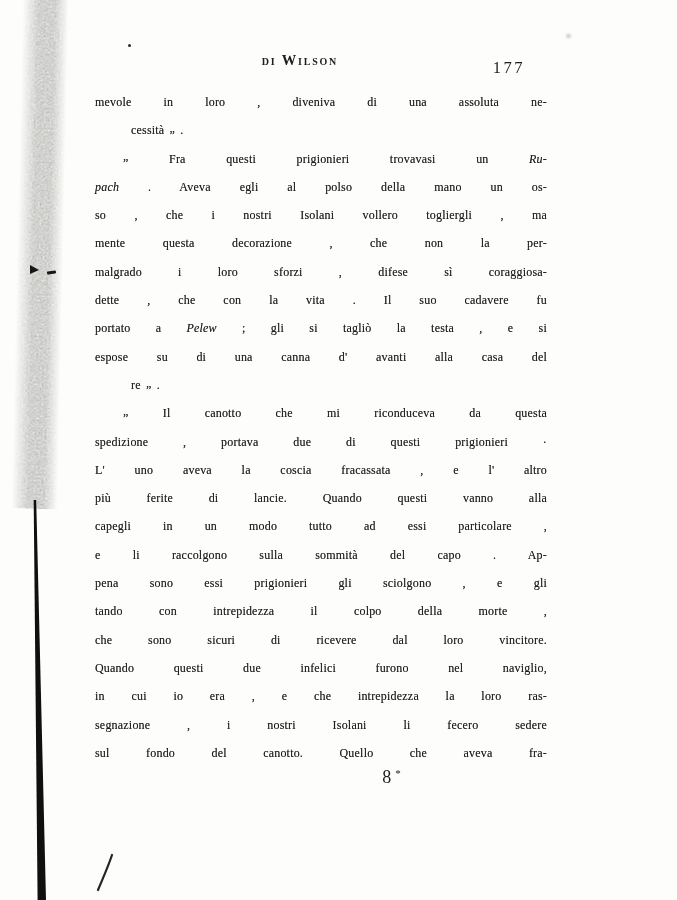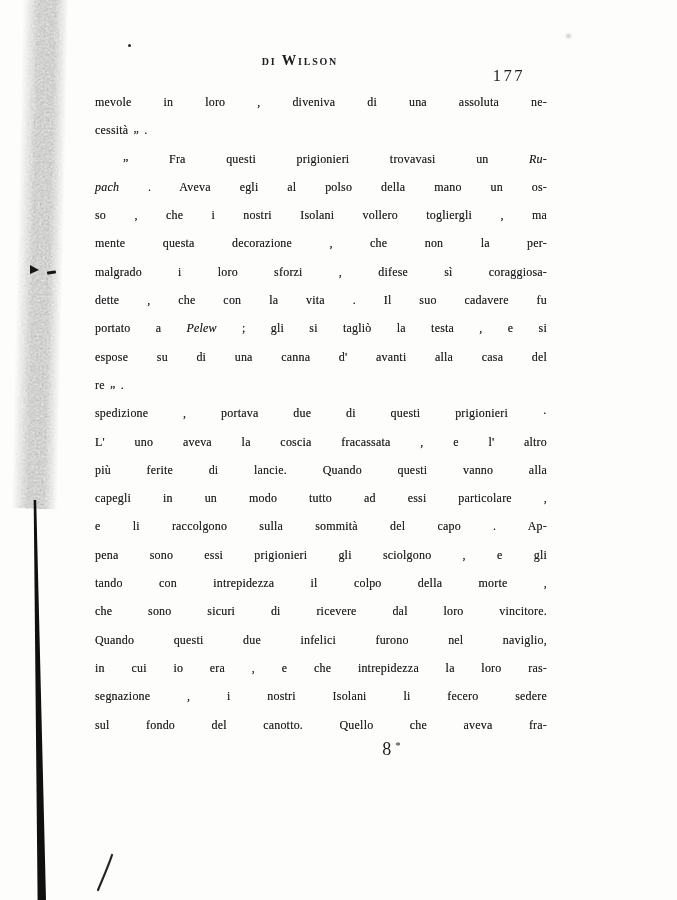--- a/index.html
+++ b/index.html
@@ -26,26 +26,26 @@
   .speck2 { position:absolute; left:566px; top:34px; width:5px; height:4px; background:#c8c8c6; border-radius:50%; filter:blur(1px); }
   .pen-mark { position:absolute; left:96px; top:853px; }
 
   
   .content { position:absolute; left:95px; top:50px; width:452px; }
   .header-row { position:relative; height:26px; }
   .running-title {
     position:absolute; left:50%; top:2px; transform:translateX(calc(-50% - 21px));
     font-variant:small-caps; font-weight:bold; font-size:14.5px; letter-spacing:1.8px; white-space:nowrap;
   }
-  .page-number { position:absolute; right:22px; top:16px; font-size:16.5px; letter-spacing:2.5px; }
+  .page-number { position:absolute; right:22px; top:8px; font-size:16.5px; letter-spacing:2.5px; }
 
   .lines { margin-top:12px; font-size:12px; word-spacing:2px; letter-spacing:0.2px;
     text-shadow:0 0 0.5px rgba(30,30,30,0.55); }
   .line { height:28.3px; line-height:28.3px; text-align:justify; text-align-last:justify; white-space:nowrap; }
-  .line.short { text-align-last:left; white-space:normal; }
+  .line.short { text-align-last:left; white-space:normal;margin-left:36px; }
   .line.indent { text-indent:28px; }
   .it { font-style:italic; }
   .q { position:relative; top:-0.18em; }
 
   .footer { margin-top:0px; text-align:center; transform:translateX(71px); font-size:18px; letter-spacing:1px; }
   .footer .star { font-size:11px; vertical-align:6px; margin-left:3px; }
 </style>
 </head>
 <body>
 
@@ -94,20 +94,21 @@
         <div class="line short">cessità <span class="q">„</span> .</div>
         <div class="line indent"><span class="q">„</span> Fra questi prigionieri trovavasi un <span class="it">Ru-</span></div>
         <div class="line"><span class="it">pach</span> . Aveva egli al polso della mano un os-</div>
         <div class="line">so , che i nostri Isolani vollero togliergli , ma</div>
         <div class="line">mente questa decorazione , che non la per-</div>
         <div class="line">malgrado i loro sforzi , difese sì coraggiosa-</div>
         <div class="line">dette , che con la vita . Il suo cadavere fu</div>
         <div class="line">portato a <span class="it">Pelew</span> ; gli si tagliò la testa , e si</div>
         <div class="line">espose su di una canna d' avanti alla casa del</div>
         <div class="line short">re <span class="q">„</span> .</div>
+        <div class="line indent"><span class="q">„</span> Il canotto che mi riconduceva da questa</div>
         <div class="line">spedizione , portava due di questi prigionieri ·</div>
         <div class="line">L' uno aveva la coscia fracassata , e l' altro</div>
         <div class="line">più ferite di lancie. Quando questi vanno alla</div>
         <div class="line">capegli in un modo tutto ad essi particolare ,</div>
         <div class="line">e li raccolgono sulla sommità del capo . Ap-</div>
         <div class="line">pena sono essi prigionieri gli sciolgono , e gli</div>
         <div class="line">tando con intrepidezza il colpo della morte ,</div>
         <div class="line">che sono sicuri di ricevere dal loro vincitore.</div>
         <div class="line">Quando questi due infelici furono nel naviglio,</div>
         <div class="line">in cui io era , e che intrepidezza la loro ras-</div>

